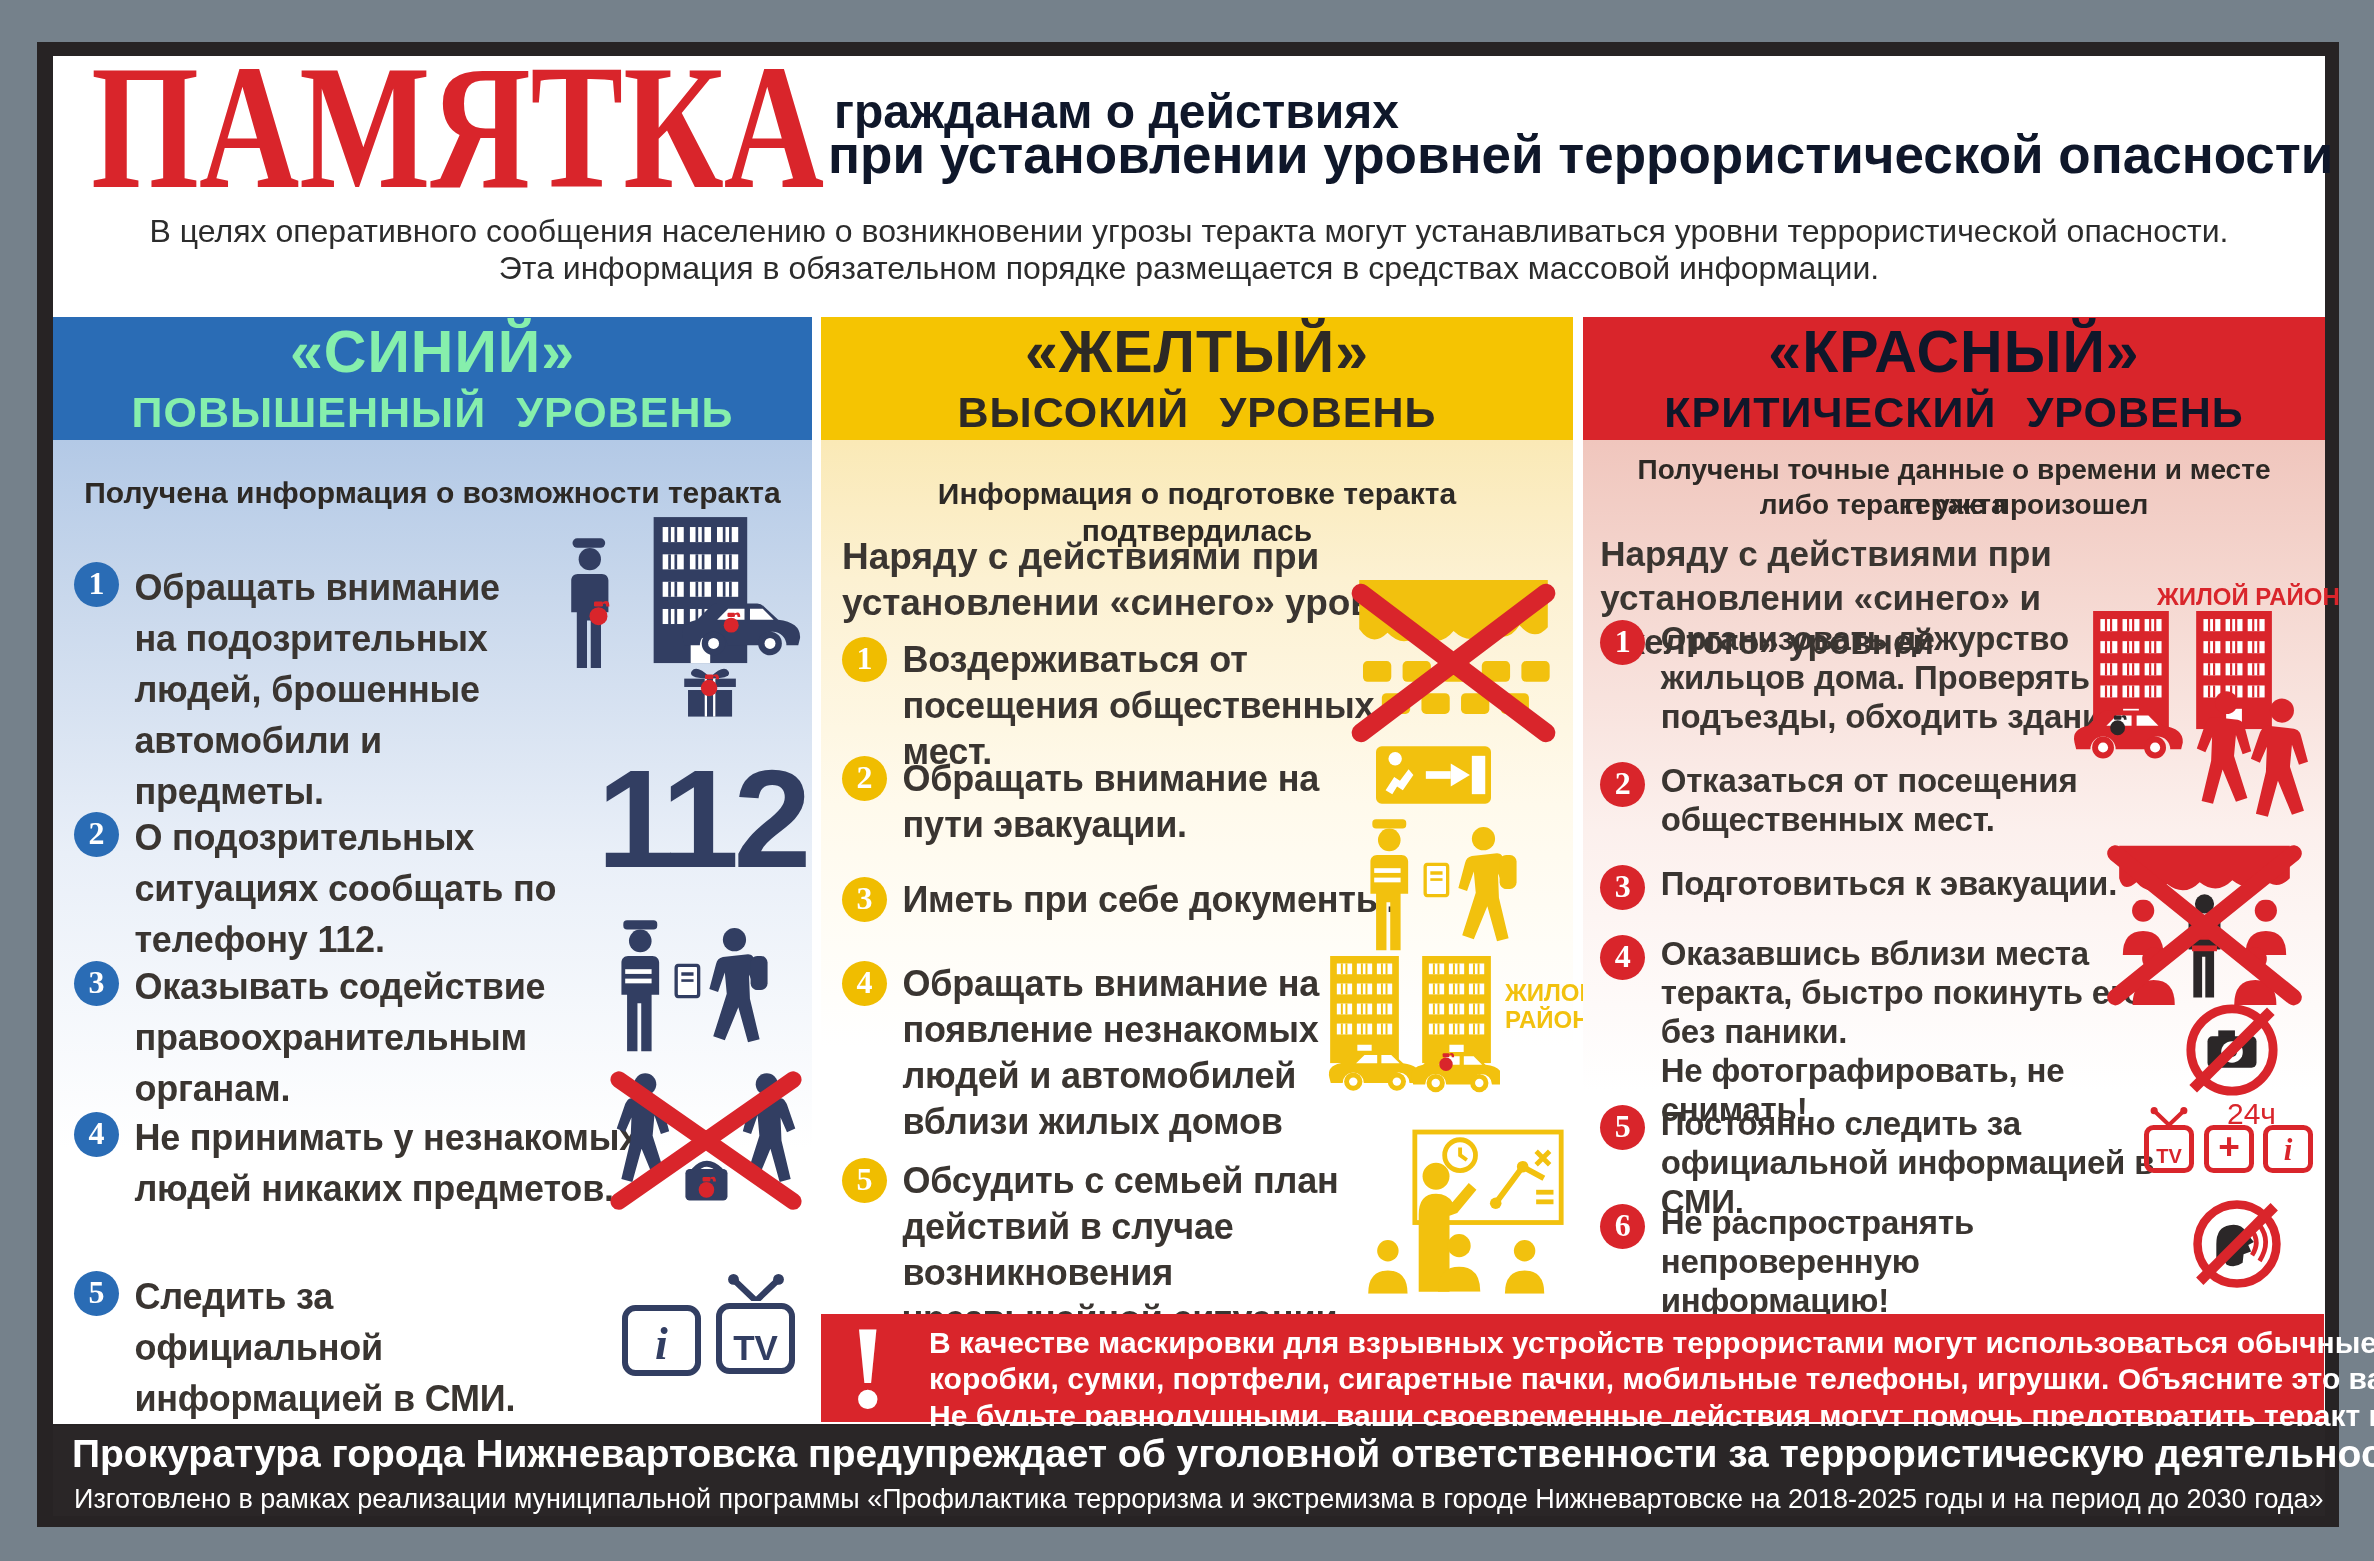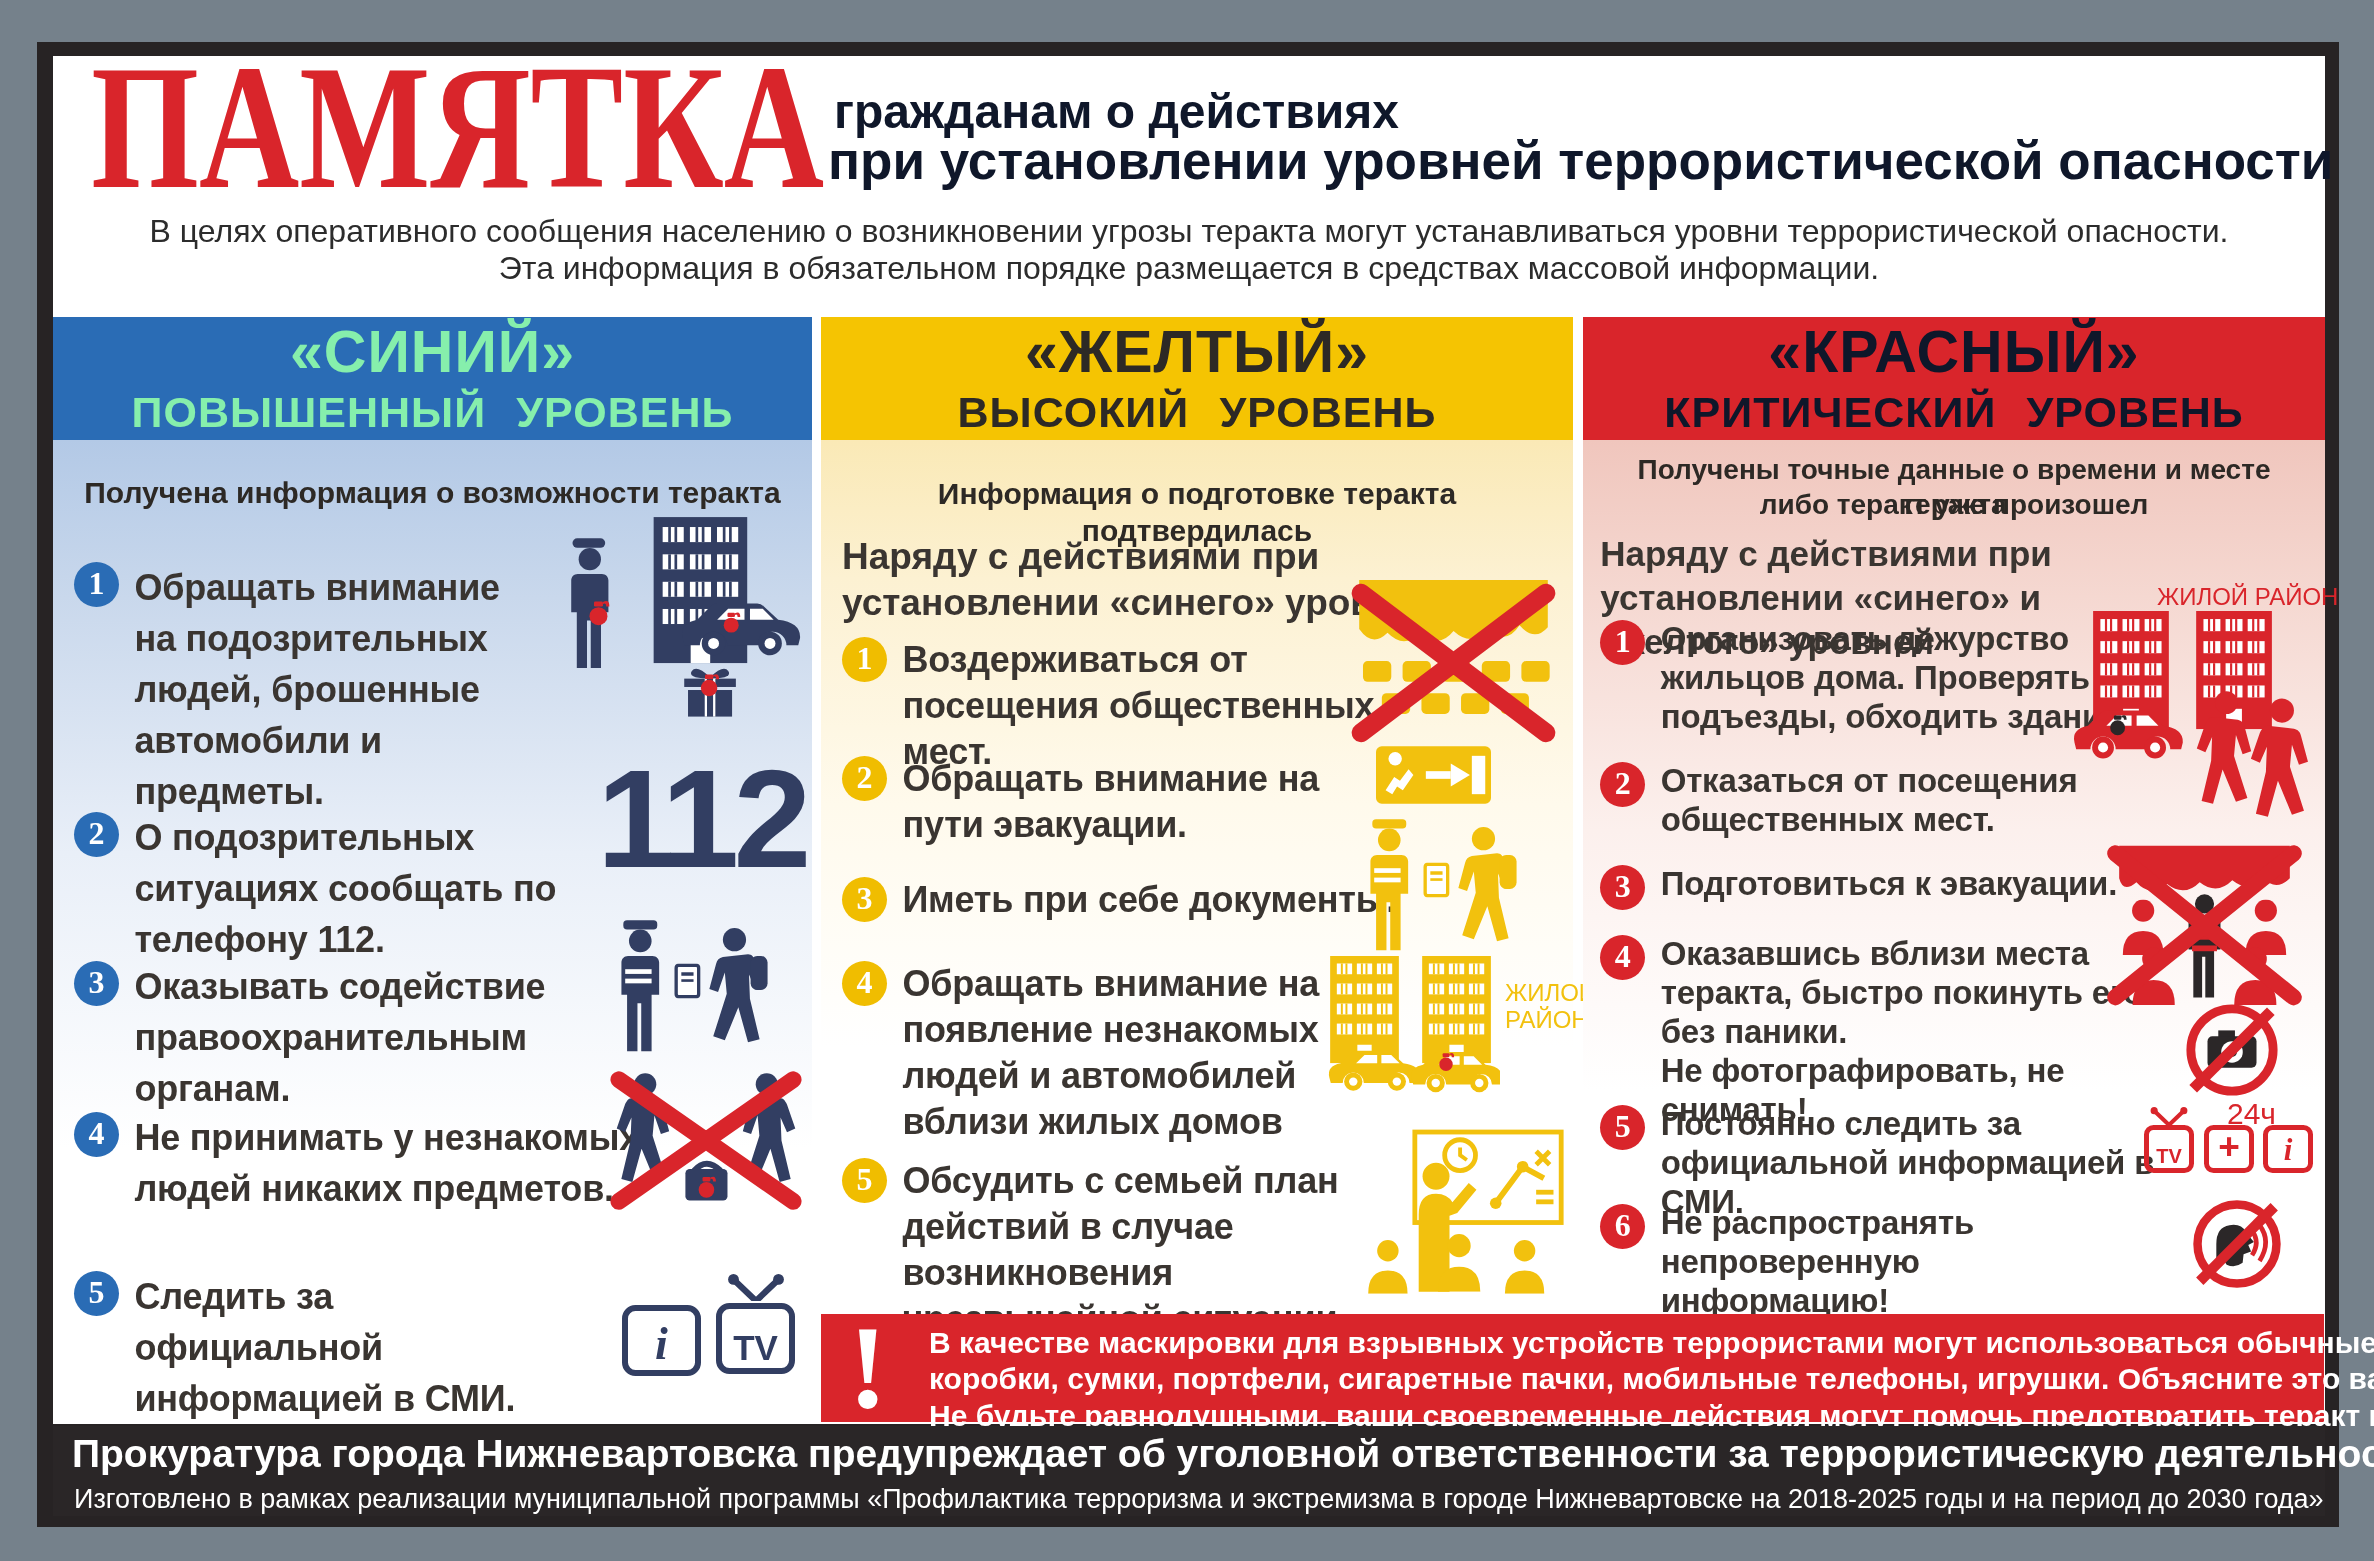--- a/index.html
+++ b/index.html
@@ -32,21 +32,21 @@
   .blue .item p{font-size:36px;line-height:1.42}
   .yellow .item p{font-size:36px;line-height:1.28}
   .red .item p{font-size:33px;line-height:1.18}
   .blue .badge{background:#2a6cb5}
   .yellow .badge{background:#f0bd00}
   .red .badge{background:#d9252b}
   .cnav{color:#323e62}.cyel{color:#f2c10e}.cred{color:#d9252b}
   .n112{font-weight:bold;color:#323e62;font-size:140px;letter-spacing:-5.8px;line-height:1}
   .sqbox{border:6.7px solid currentColor;border-radius:13.4px;display:flex;align-items:flex-end;justify-content:center;font-weight:bold;background:transparent;box-sizing:border-box}
   .serifi{font-family:"Liberation Serif",serif;font-style:italic}
-  .district{font-weight:normal;line-height:1.12;white-space:nowrap}
+  .district{font-weight:bold;line-height:1.12;white-space:nowrap}
   .warning{left:821px;top:1314px;width:1503px;height:108px;background:#d9252b;color:#fff}
   .warnline{position:absolute;left:108px;font-weight:bold;font-size:30px;white-space:nowrap}
   .warnmark{position:absolute;left:27px;top:-5.8px;font-size:119px;font-weight:bold;line-height:1;font-family:"Liberation Serif",serif}
   .footer{left:53px;top:1426px;width:2272px;height:90px;background:#2a2627;color:#fff}
   .f1{position:absolute;left:19px;top:5.8px;font-weight:bold;font-size:39px;white-space:nowrap}
   .f2{position:absolute;left:21px;top:58px;font-size:27px;white-space:nowrap}
   svg.icon{position:absolute;display:block}
 </style>
 </head>
 <body>
@@ -119,21 +119,21 @@
       <path d="M7 6 32 30 57 6" fill="none" stroke="currentColor" stroke-width="7"></path>
     </symbol>
   </defs>
 </svg>
 
 <div class="abs frame"></div>
 <div class="abs white"></div>
 
 <div class="abs title">ПАМЯТКА</div>
 <div class="abs tsub" style="left:834px;top:88px;font-size:48px">гражданам о действиях</div>
-<div class="abs tsub" style="left:828px;top:134px;font-size:53px">при установлении уровней террористической опасности</div>
+<div class="abs tsub" style="left:828px;top:128px;font-size:53px">при установлении уровней террористической опасности</div>
 <div class="abs intro" style="top:213px">В целях оперативного сообщения населению о возникновении угрозы теракта могут устанавливаться уровни террористической опасности.</div>
 <div class="abs intro" style="top:250px">Эта информация в обязательном порядке размещается в средствах массовой информации.</div>
 
 <section class="abs col blue">
   <div class="colhead">
     <div class="colname">«СИНИЙ»</div>
     <div class="collevel">ПОВЫШЕННЫЙ УРОВЕНЬ</div>
   </div>
   <div class="colbody">
     <div class="colsub" style="top:35px">Получена информация о возможности теракта</div>

